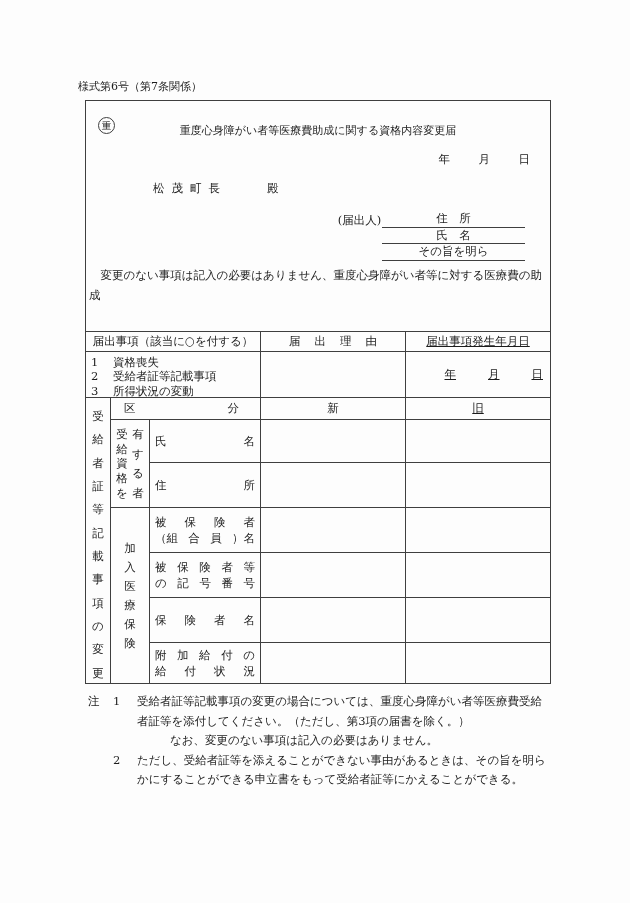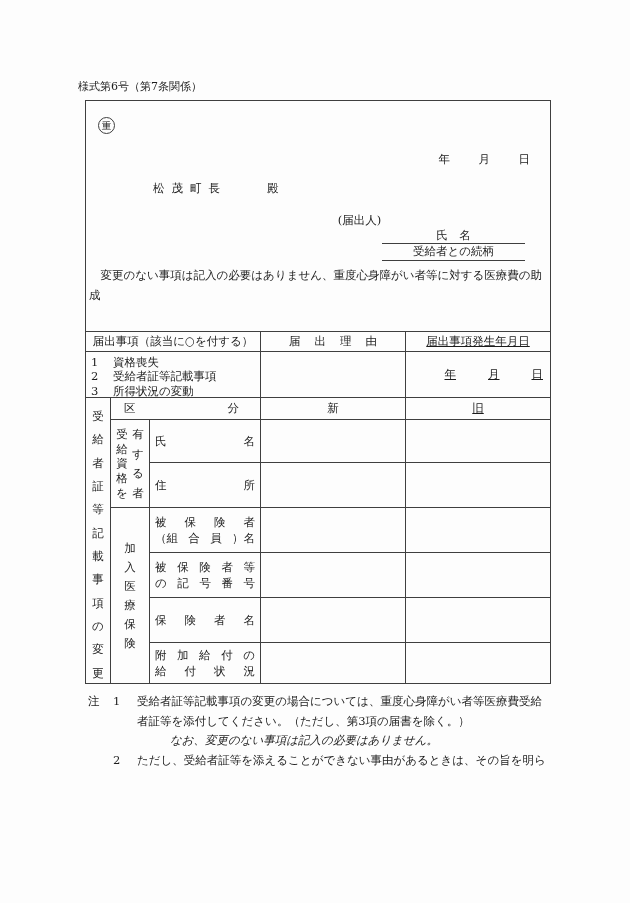--- a/index.html
+++ b/index.html
@@ -75,53 +75,55 @@
   .lbl1 { padding:0 5px; }
   .lbl2 { display:flex; flex-direction:column; justify-content:center; gap:2px; padding:0 5px; }
   .lbl2 .hjust { width:100%; line-height:14px; }
 
   .notes { position:absolute; left:88px; top:692px; width:464px; line-height:19.6px; }
   .nline { display:flex; }
   .nm { width:25px; }
   .nn { width:24px; }
   .ntext { flex:1; }
   .ind1 { padding-left:49px; }
-  .ind2 { padding-left:82px;font-style:italic; }
+  .ind2 { padding-left:82px; }
 </style>
 </head>
 <body>
 
 <div class="page">
 
   <div class="form-number">様式第6号（第7条関係）</div>
 
   <div class="form-box">
 
     <div class="stamp">重</div>
 
+    <div class="f-title">重度心身障がい者等医療費助成に関する資格内容変更届</div>
 
     <div class="f-date">
       <span>年</span>
       <span>月</span>
       <span>日</span>
     </div>
 
     <div class="f-addressee">
       <span class="addr-name">松茂町長</span><span class="honorific">殿</span>
     </div>
 
     <div class="declarant">
       <div class="d-row">
         <span class="d-label">(届出人)</span>
+        <span class="d-field">住　所</span>
       </div>
       <div class="d-row indent">
         <span class="d-field">氏　名</span>
       </div>
       <div class="d-row indent">
-        <span class="d-field">受給者との続柄</span>
+        <span class="d-field">その旨を明ら</span>
       </div>
     </div>
 
     <div class="f-body">
       <div>　変更のない事項は記入の必要はありません、重度心身障がい者等に対する医療費の助成</div>
     </div>
 
     <div class="f-table">
 
       <div class="cell center" style="grid-column:1/4; grid-row:1;">届出事項（該当に○を付する）</div>
@@ -290,15 +292,18 @@
       <span class="ntext">者証等を添付してください。（ただし、第3項の届書を除く。）</span>
     </div>
     <div class="nline ind2">
       <span class="ntext">なお、変更のない事項は記入の必要はありません。</span>
     </div>
     <div class="nline">
       <span class="nm"></span>
       <span class="nn">2</span>
       <span class="ntext">ただし、受給者証等を添えることができない事由があるときは、その旨を明ら</span>
     </div>
+    <div class="nline ind1">
+      <span class="ntext">かにすることができる申立書をもって受給者証等にかえることができる。</span>
+    </div>
   </div>
 
 </div>
 
 </body></html>

